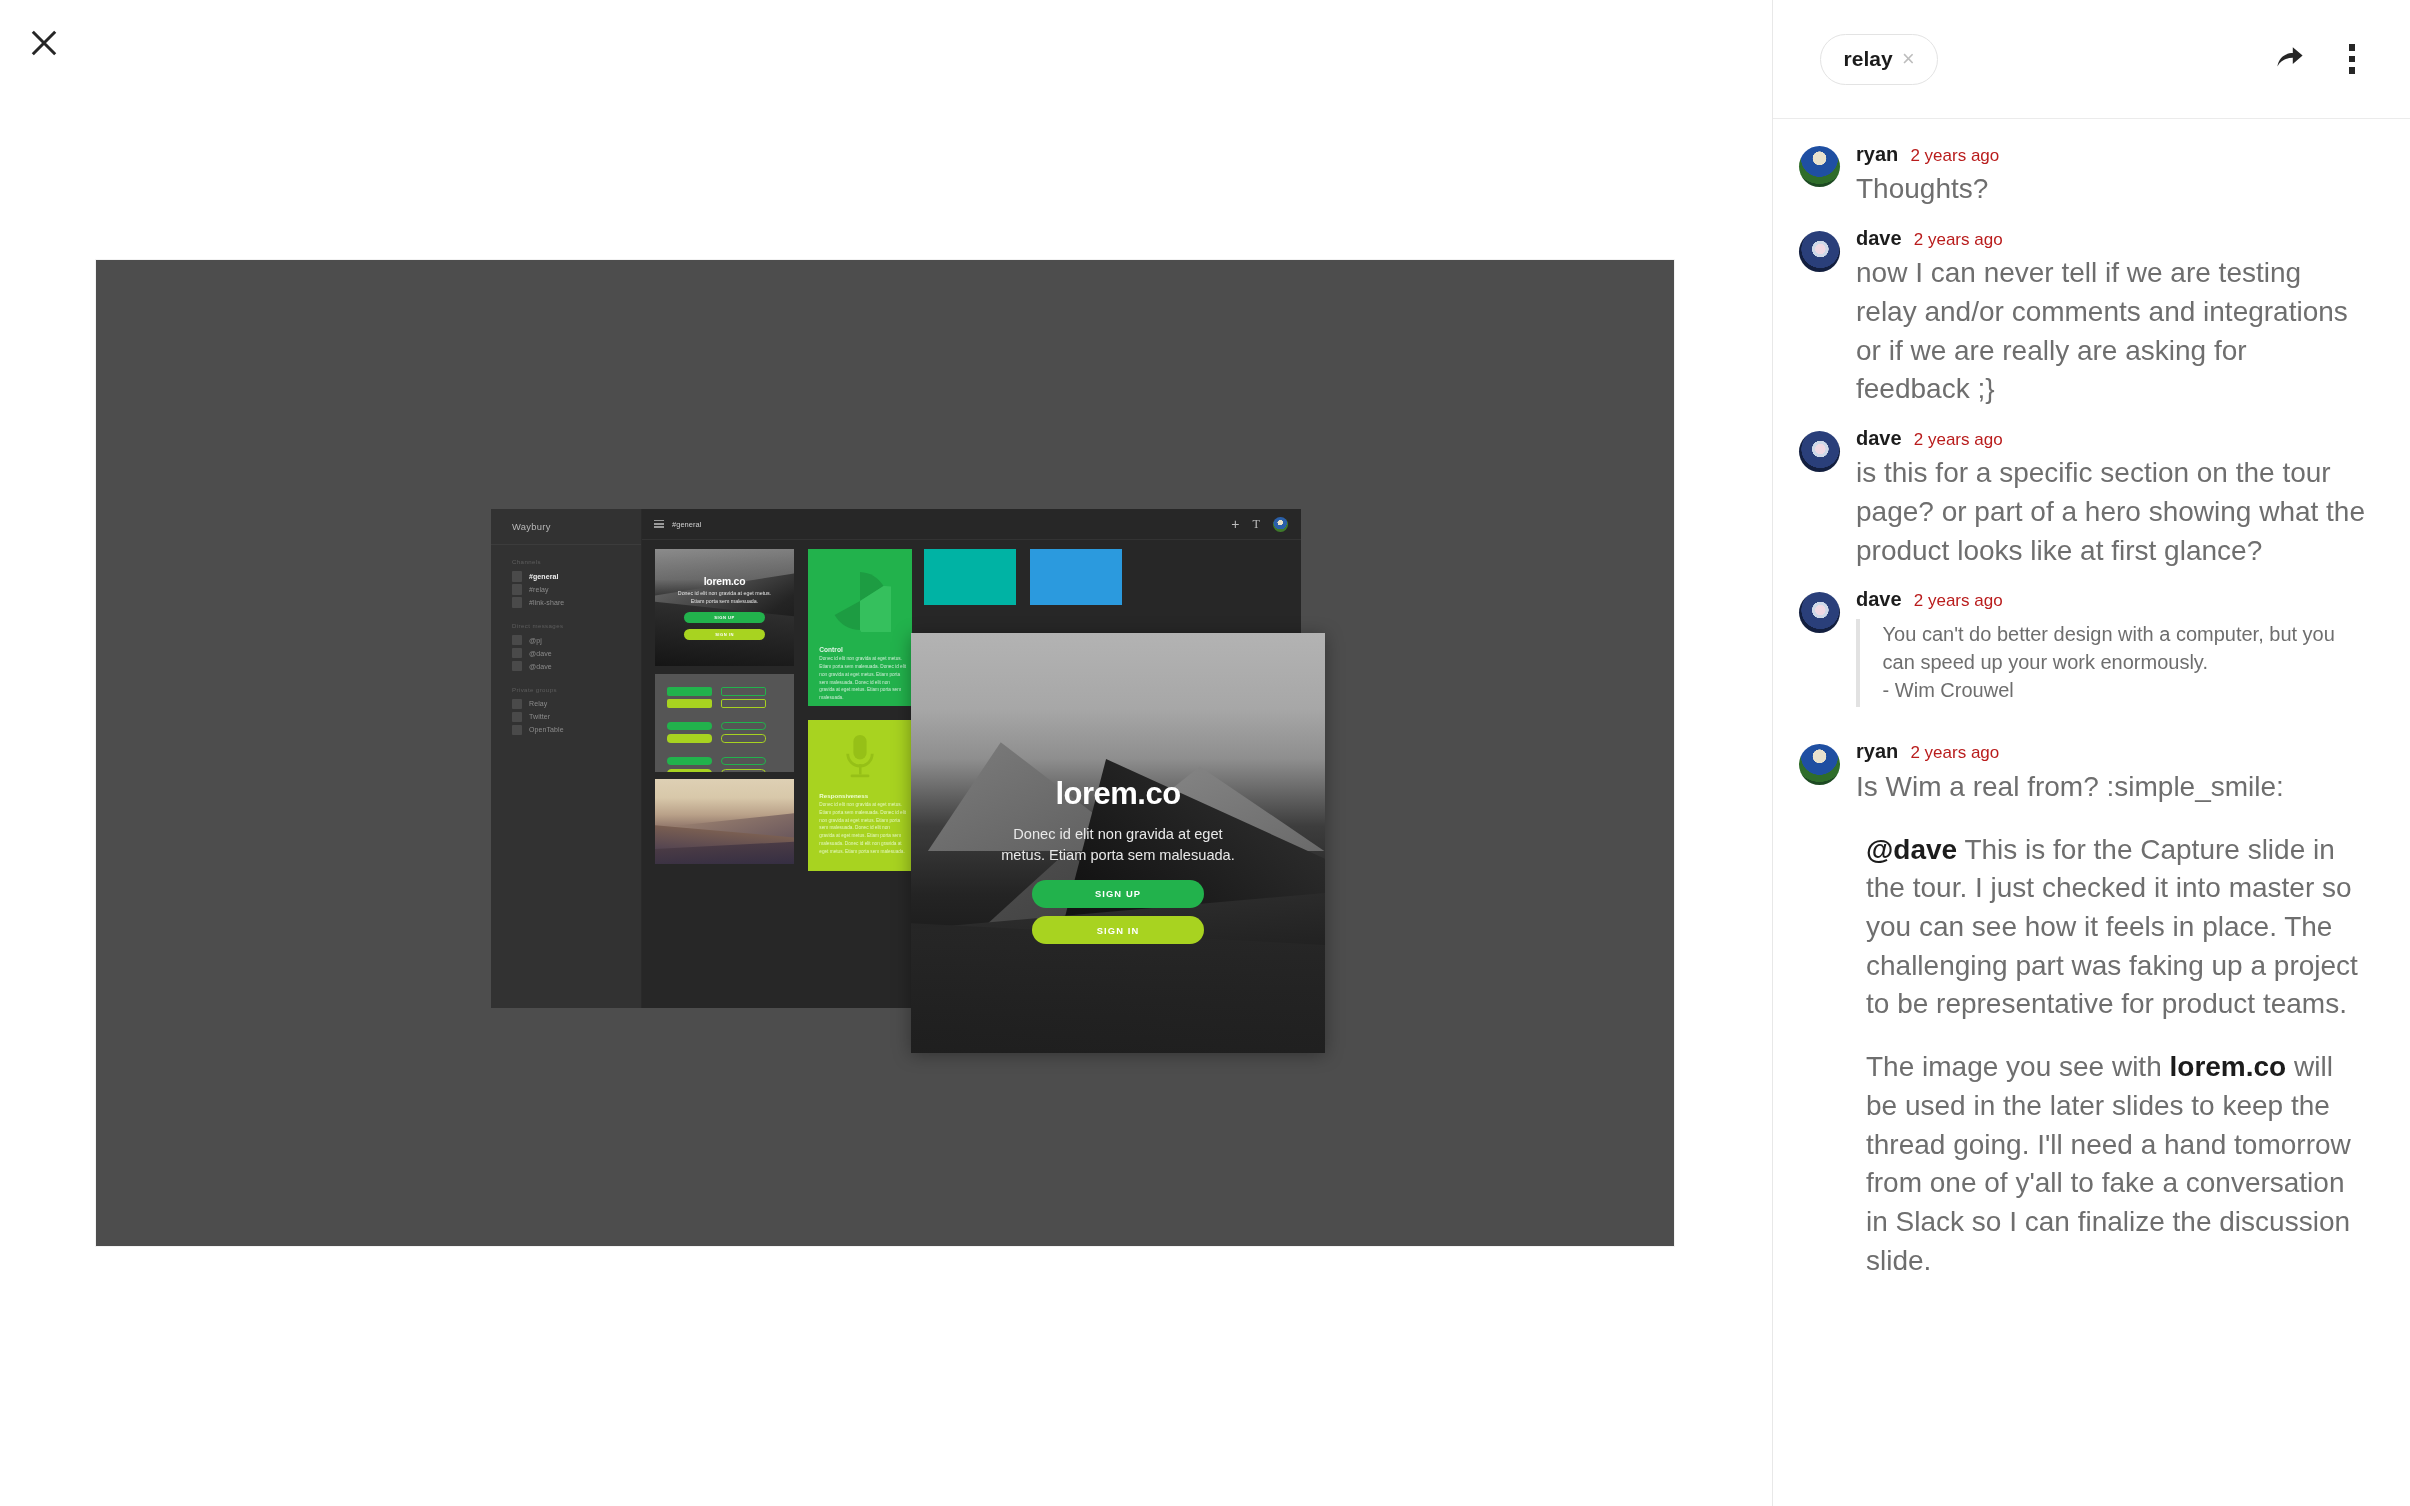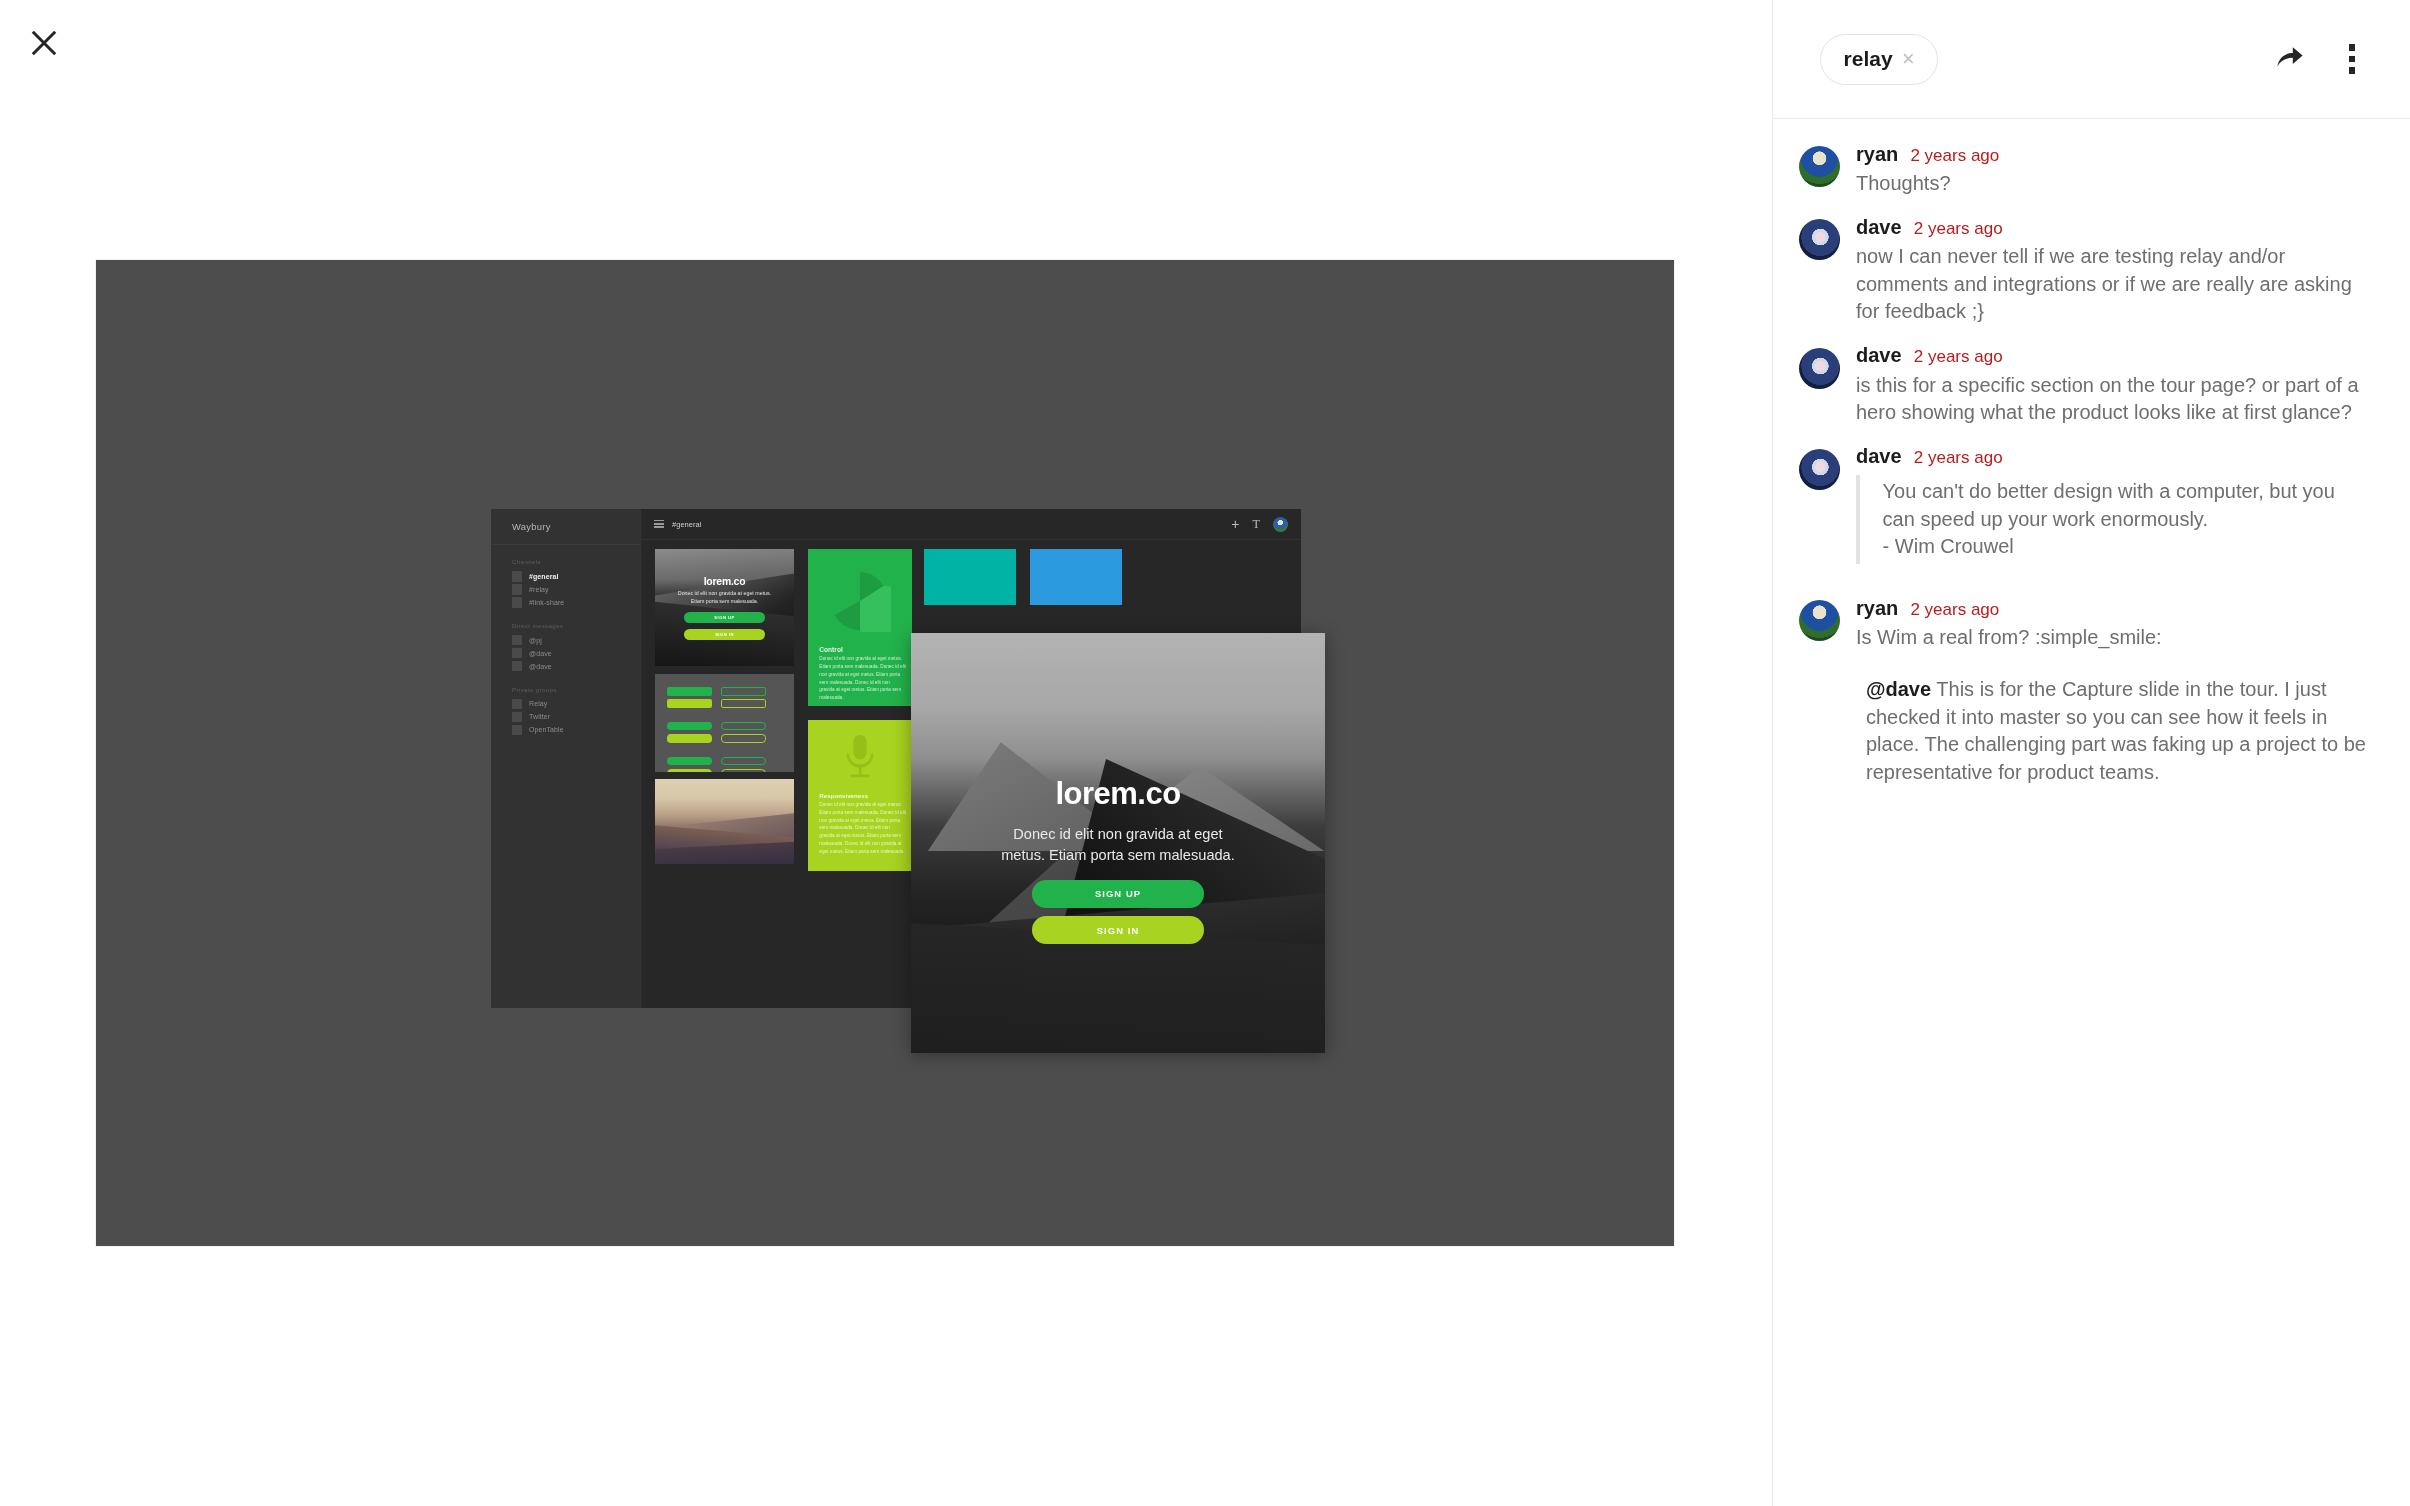--- a/index.html
+++ b/index.html
@@ -224,21 +224,21 @@
   .cmt { position: relative; padding: 0 43px 0 83px; margin-bottom: 19px; }
   .avatar {
     position: absolute; left: 26px; top: 2.8px;
     width: 41px; height: 41px; border-radius: 50%;
   }
   .avatar.ryan { background: radial-gradient(circle at 50% 30%, #e9e2cd 0 19%, #1f4fa2 20% 52%, #2f6d2a 53% 72%, #1d4a22 73% 100%); }
   .avatar.dave { background: radial-gradient(circle at 52% 44%, #f0d9e4 0 16%, #cfd9e8 17% 26%, #2a3f7a 27% 60%, #131f3f 61% 100%); }
   .meta { display: flex; align-items: baseline; gap: 12.2px; line-height: 1; }
   .author { font-size: 20px; font-weight: bold; color: #1c1c1c; }
   .stamp { font-size: 17px; color: #b91c1c; }
-  .body { margin-top: 6.6px; font-size: 20px; line-height: 1.38; color: #6e6e6e; }
+  .body { margin-top: 6.6px; font-size: 28px; line-height: 1.38; color: #6e6e6e; }
   .body p { margin: 0; }
   .body p + p { margin-top: 24.5px; margin-left: 10px; }
   .body b, .body strong { color: #1c1c1c; font-weight: bold; }
   blockquote {
     margin: 9.4px 0 0 0; padding: 2.8px 0 2.8px 22.6px;
     border-left: 4.7px solid #e2e2e2;
     font-size: 20px; line-height: 1.38; color: #6e6e6e;
   }
 </style>
 </head>
@@ -496,19 +496,22 @@
         <div class="avatar ryan"></div>
         <div class="meta">
           <span class="author">ryan</span>
           <span class="stamp">2 years ago</span>
         </div>
         <div class="body">
           <p>Is Wim a real from? :simple_smile:</p>
           <p>
             <b>@dave</b><span> This is for the Capture slide in the tour. I just checked it into master so you can see how it feels in place.  The challenging part was faking up a project to be representative for product teams.</span>
           </p>
+          <p>
+            <span>The image you see with </span><b>lorem.co</b><span> will be used in the later slides to keep the thread going. I'll need a hand tomorrow from one of y'all to fake a conversation in Slack so I can finalize the discussion slide.</span>
+          </p>
         </div>
       </div>
 
     </div>
   </div>
 </div>
 
 
 </body></html>

